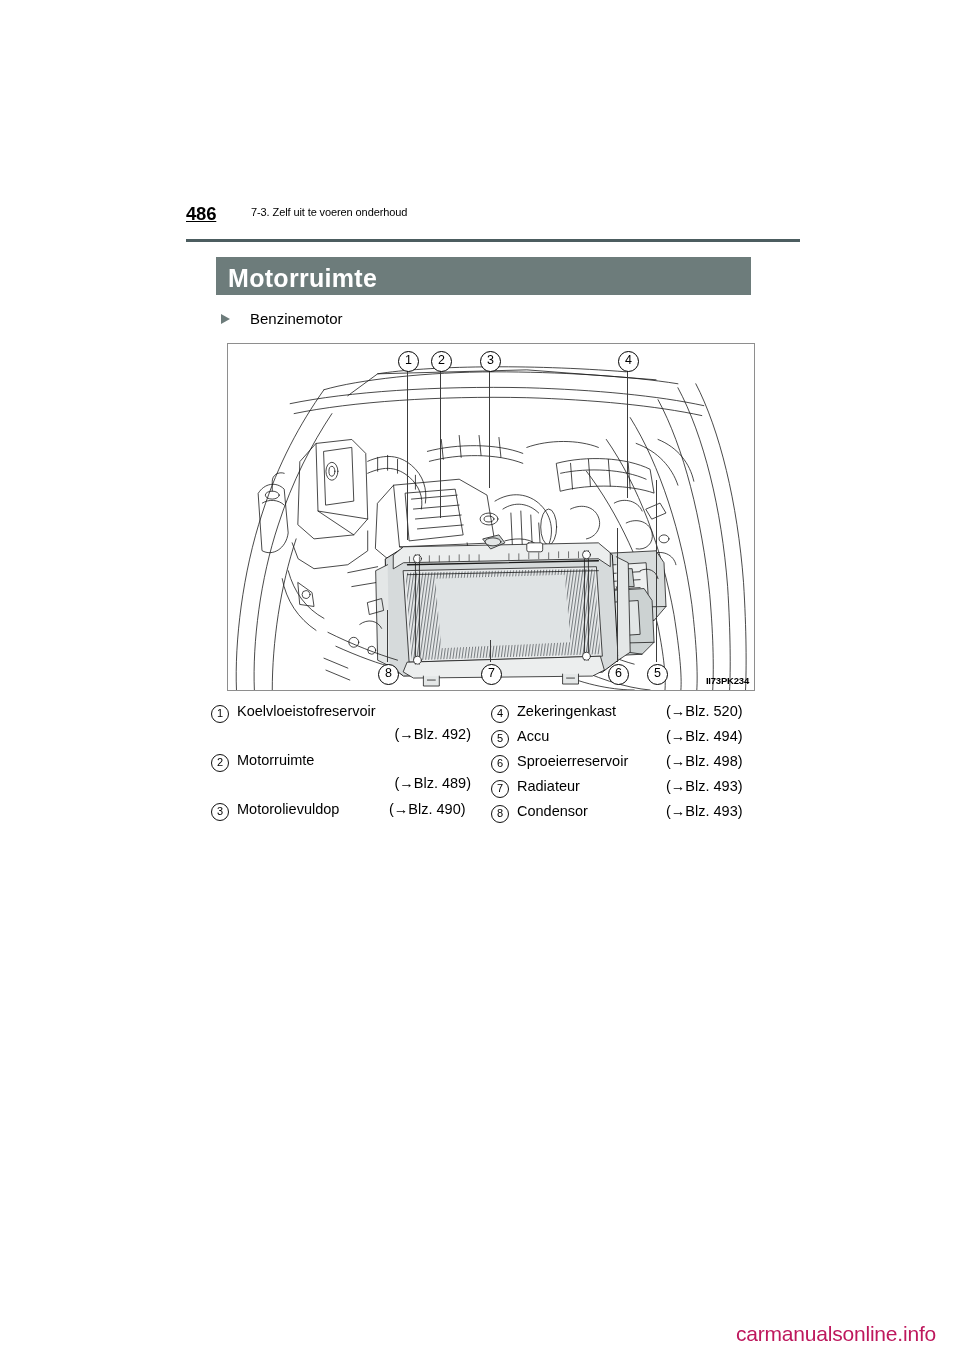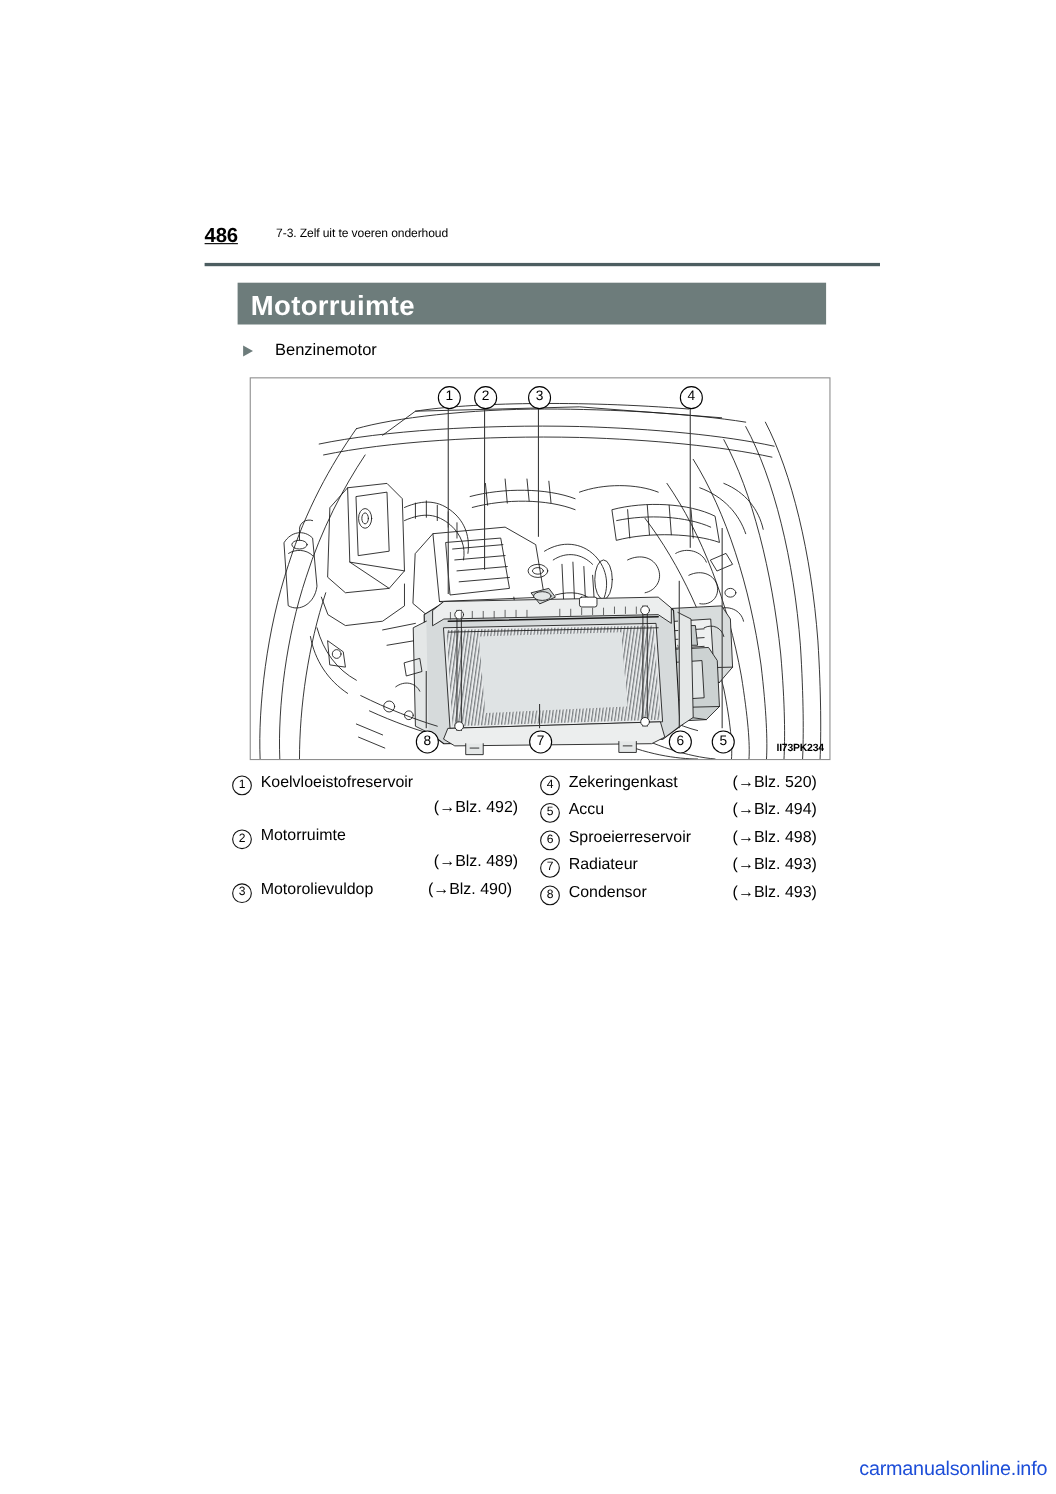--- a/index.html
+++ b/index.html
@@ -195,24 +195,24 @@
   }
   .legend-col.right .legend-ref {
     left: 175px;
     top: 0;
   }
   .arrow { font-size: 14.5px; }
 
   
   .watermark {
     position: absolute;
-    right: 8px;
+    right: 24px;
     bottom: 12px;
-    font-size: 18px;
-    color: #1d4ed8;
+    font-size: 21px;
+    color: #be185d;
     letter-spacing: -0.2px;
   }
 </style>
 </head>
 <body>
 
 <div class="page-header">
   <div class="page-number">486</div>
   <div class="header-crumb">7-3. Zelf uit te voeren onderhoud</div>
 </div>

